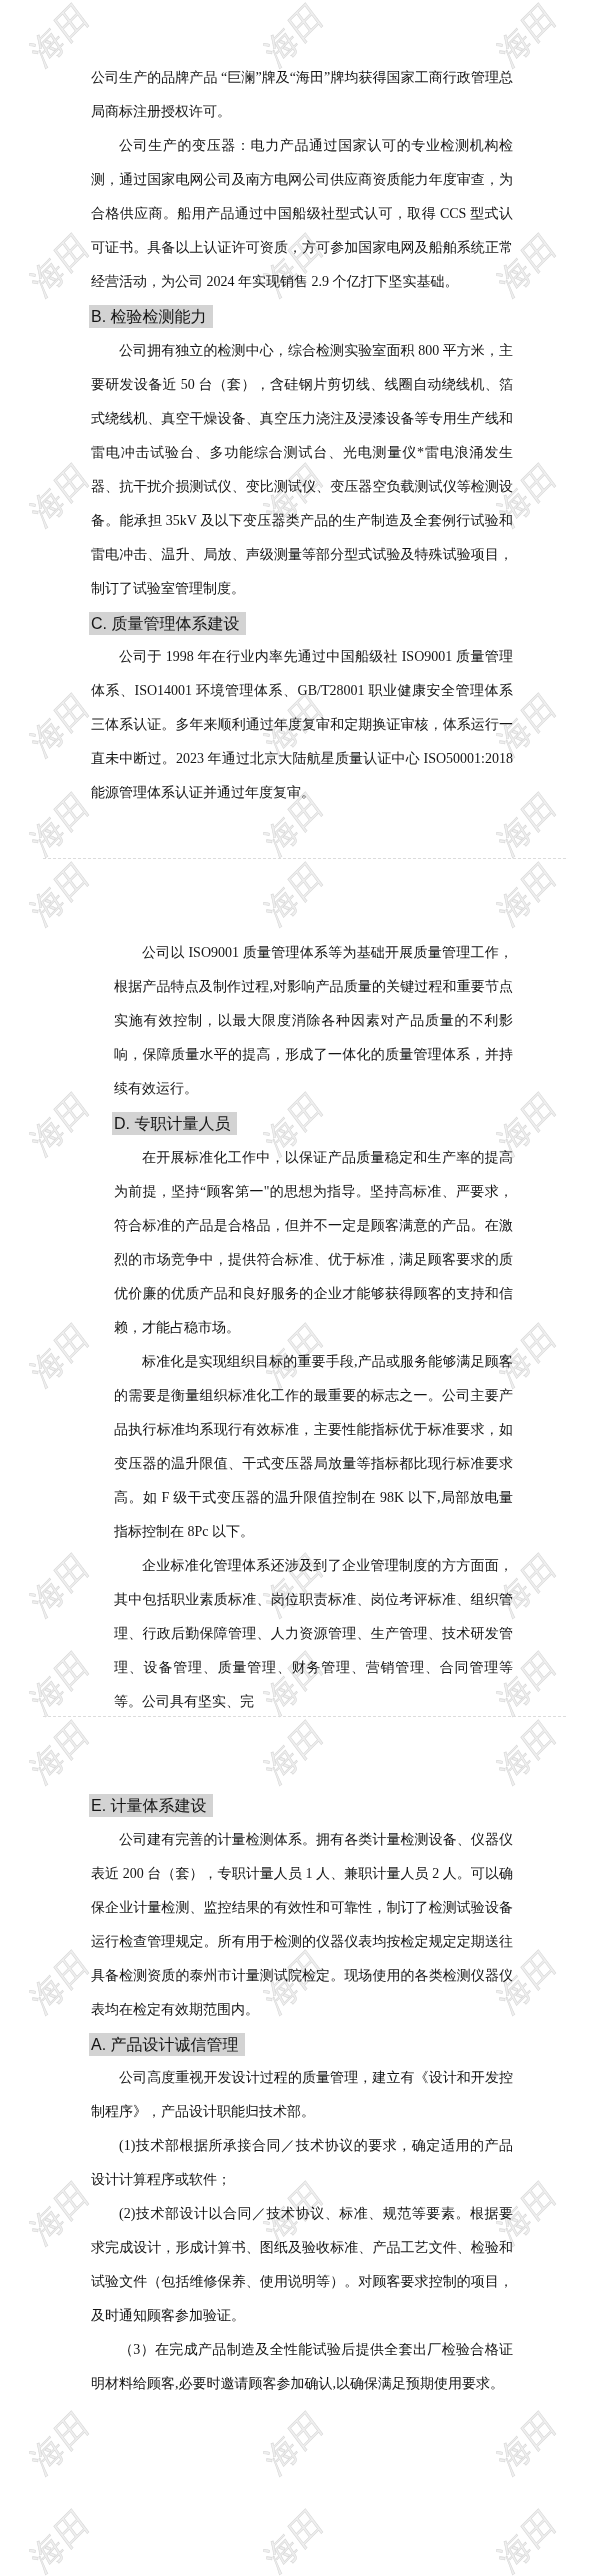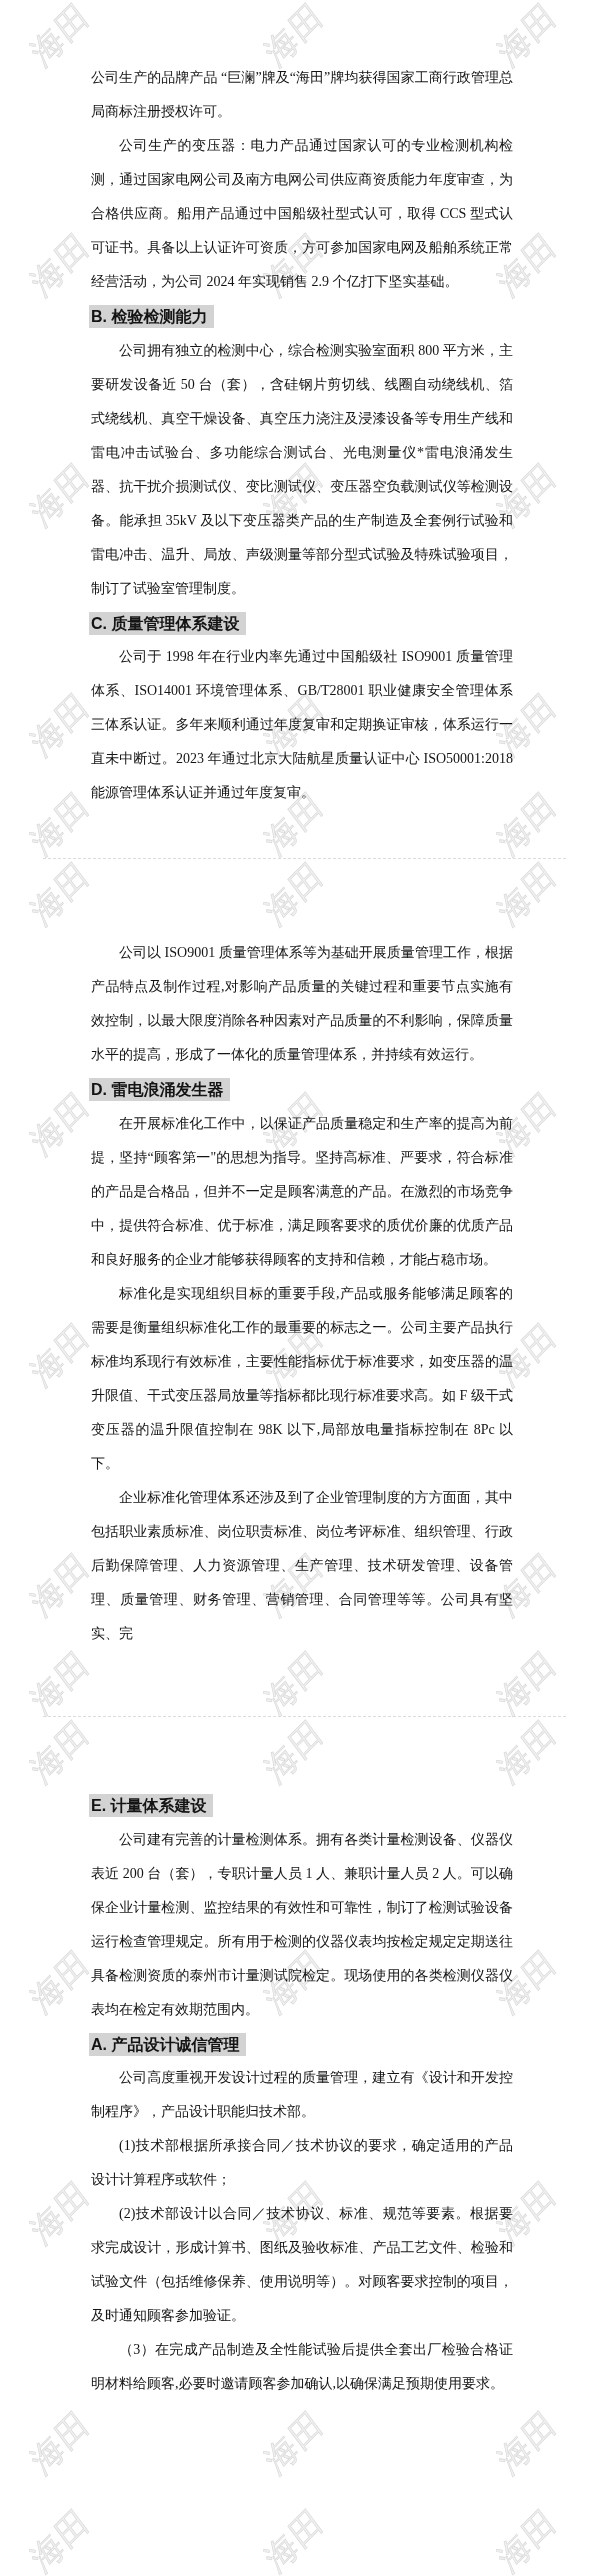--- a/index.html
+++ b/index.html
@@ -26,32 +26,32 @@
     font-size:33px;letter-spacing:1.8px;
     color:rgba(205,205,205,0.32);
     -webkit-text-stroke:0.6px var(--wm-color);
     transform:rotate(-45deg) skewX(-8deg);
     white-space:nowrap;
     user-select:none;
   }
   #doc{position:relative;z-index:1;width:608px;}
   .page{position:relative;width:600px;overflow:hidden;}
   .page-1{height:859px;padding-top:61px;}
-  .page-2{height:858px;padding-top:77px;}
+  .page-2{height:858px;padding-top:77px;padding-left:23px;}
   .page-3{height:859px;padding-top:71px;}
   .content{padding:0 87px 0 91px;}
   .para{
     font-size:14px;line-height:34px;
     text-align:justify;text-justify:inter-ideograph;
     color:var(--text-color);
   }
   .para.indent{text-indent:2em;}
   .h-sub{margin:6.1px 0 5.5px -1.8px;}
   .h-main{margin:3.7px 0 4.9px -2.5px;}
-  .hl{display:inline-block;font-family:"Liberation Sans","DejaVu Sans",sans-serif;font-weight:bold;}
+  .hl{display:inline-block;font-family:"Liberation Sans","DejaVu Sans",sans-serif;font-weight:normal;}
   .hl-gray{
     background:var(--hl-gray);
     font-size:16px;line-height:23px;
     padding:0 6.1px 0 1.8px;
   }
   .hl-cyan{
     background:var(--hl-cyan);
     font-size:18.4px;line-height:32px;
     padding:0 8.6px 0 3.1px;
   }
@@ -119,21 +119,21 @@
         <div class="h-sub"><span class="hl hl-gray">B. 检验检测能力</span></div>
         <p class="para indent">公司拥有独立的检测中心，综合检测实验室面积 800 平方米，主要研发设备近 50 台（套），含硅钢片剪切线、线圈自动绕线机、箔式绕线机、真空干燥设备、真空压力浇注及浸漆设备等专用生产线和雷电冲击试验台、多功能综合测试台、光电测量仪*雷电浪涌发生器、抗干扰介损测试仪、变比测试仪、变压器空负载测试仪等检测设备。能承担 35kV 及以下变压器类产品的生产制造及全套例行试验和雷电冲击、温升、局放、声级测量等部分型式试验及特殊试验项目，制订了试验室管理制度。</p>
         <div class="h-sub"><span class="hl hl-gray">C. 质量管理体系建设</span></div>
         <p class="para indent">公司于 1998 年在行业内率先通过中国船级社 ISO9001 质量管理体系、ISO14001 环境管理体系、GB/T28001 职业健康安全管理体系三体系认证。多年来顺利通过年度复审和定期换证审核，体系运行一直未中断过。2023 年通过北京大陆航星质量认证中心 ISO50001:2018 能源管理体系认证并通过年度复审。</p>
       </div>
     <div class="page-break-line"></div>
   </div>
   <div class="page page-2">
     <div class="content">
         <p class="para indent">公司以 ISO9001 质量管理体系等为基础开展质量管理工作，根据产品特点及制作过程,对影响产品质量的关键过程和重要节点实施有效控制，以最大限度消除各种因素对产品质量的不利影响，保障质量水平的提高，形成了一体化的质量管理体系，并持续有效运行。</p>
-        <div class="h-sub"><span class="hl hl-gray">D. 雷电浪涌发生器</span></div>
+        <div class="h-sub"><span class="hl hl-gray">D. 专职计量人员</span></div>
         <p class="para indent">在开展标准化工作中，以保证产品质量稳定和生产率的提高为前提，坚持“顾客第一"的思想为指导。坚持高标准、严要求，符合标准的产品是合格品，但并不一定是顾客满意的产品。在激烈的市场竞争中，提供符合标准、优于标准，满足顾客要求的质优价廉的优质产品和良好服务的企业才能够获得顾客的支持和信赖，才能占稳市场。</p>
         <p class="para indent">标准化是实现组织目标的重要手段,产品或服务能够满足顾客的需要是衡量组织标准化工作的最重要的标志之一。公司主要产品执行标准均系现行有效标准，主要性能指标优于标准要求，如变压器的温升限值、干式变压器局放量等指标都比现行标准要求高。如 F 级干式变压器的温升限值控制在 98K 以下,局部放电量指标控制在 8Pc 以下。</p>
         <p class="para indent">企业标准化管理体系还涉及到了企业管理制度的方方面面，其中包括职业素质标准、岗位职责标准、岗位考评标准、组织管理、行政后勤保障管理、人力资源管理、生产管理、技术研发管理、设备管理、质量管理、财务管理、营销管理、合同管理等等。公司具有坚实、完</p>
       </div>
     <div class="page-break-line"></div>
   </div>
   <div class="page page-3">
     <div class="content">
         <div class="h-sub"><span class="hl hl-gray">E. 计量体系建设</span></div>
         <p class="para indent">公司建有完善的计量检测体系。拥有各类计量检测设备、仪器仪表近 200 台（套），专职计量人员 1 人、兼职计量人员 2 人。可以确保企业计量检测、监控结果的有效性和可靠性，制订了检测试验设备运行检查管理规定。所有用于检测的仪器仪表均按检定规定定期送往具备检测资质的泰州市计量测试院检定。现场使用的各类检测仪器仪表均在检定有效期范围内。</p>

